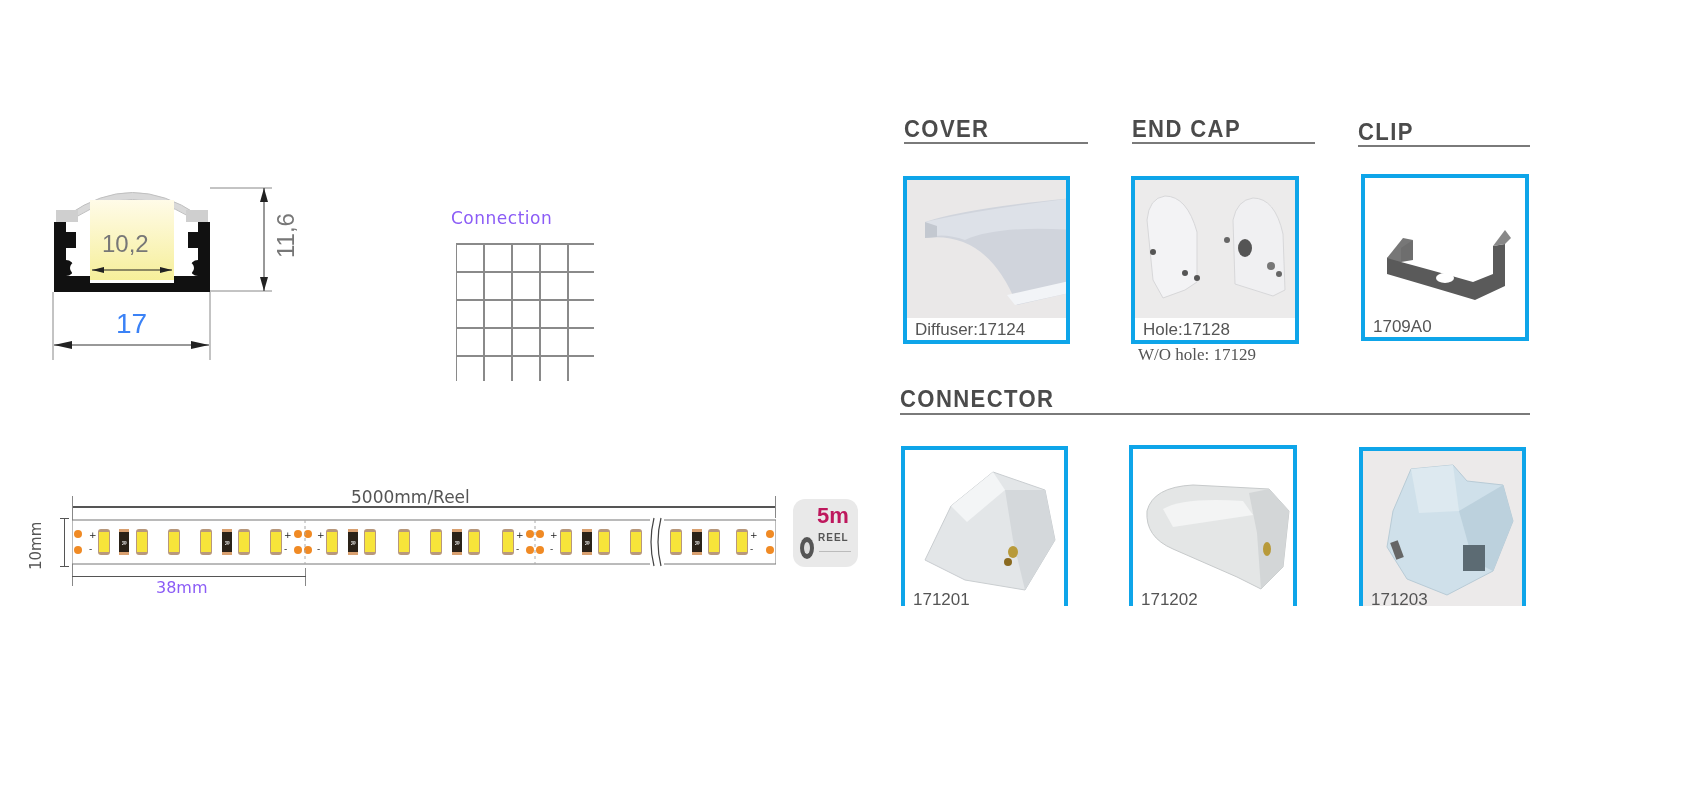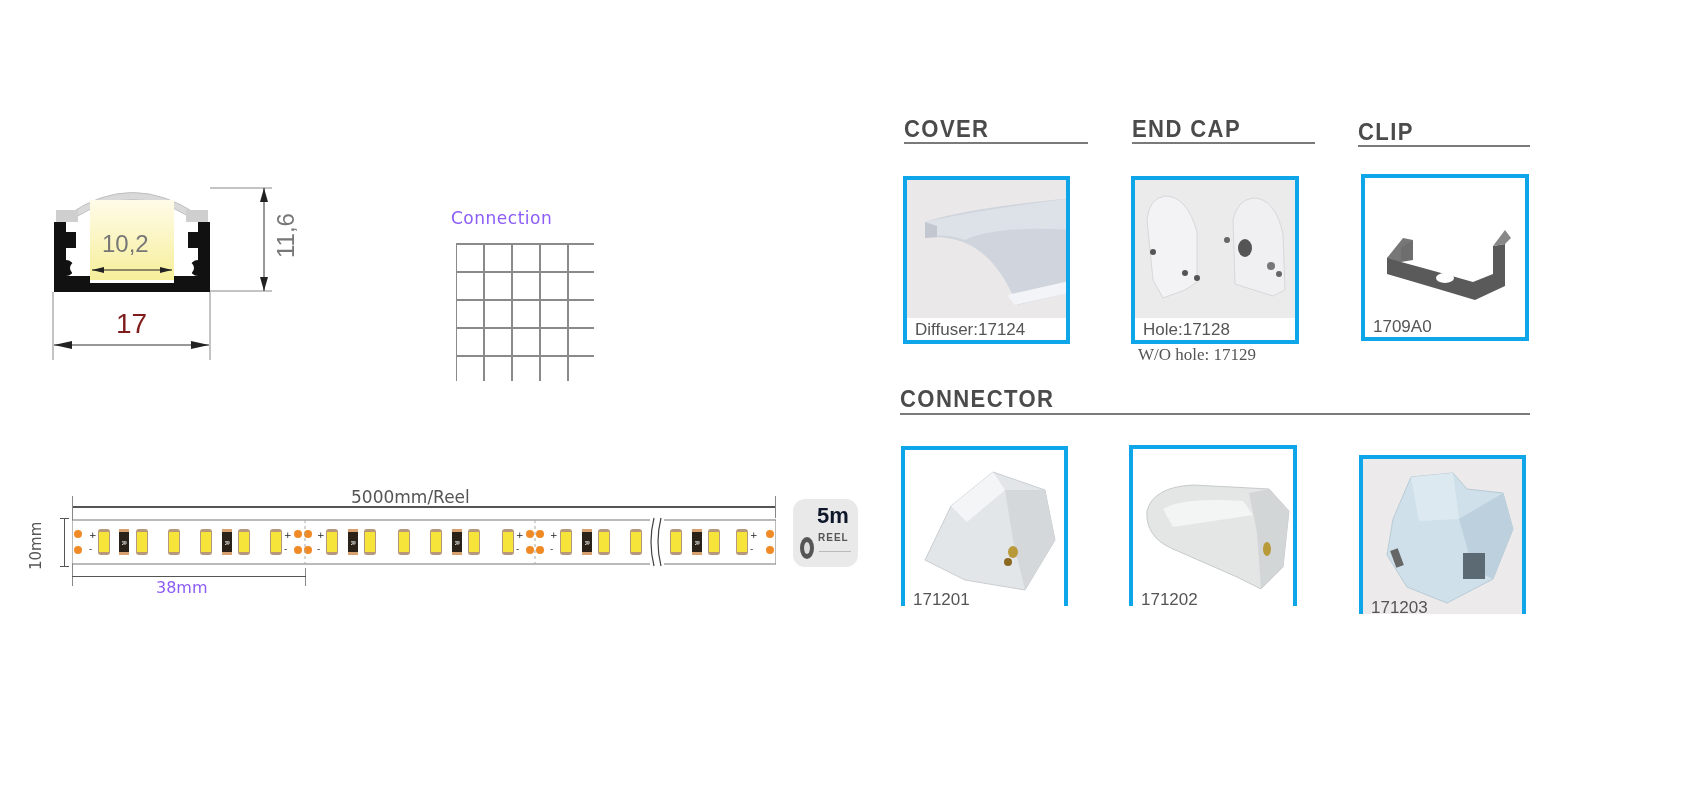--- a/index.html
+++ b/index.html
@@ -14,21 +14,21 @@
   
   .conn-label { left:451px; top:208px; font-size:17px; color:#8b5cf6; letter-spacing:0.5px; }
   .conn-grid { left:456px; top:243px; }
 
   
   .reel-label { left:330px; top:487px; font-size:17px; color:#555;margin-left:21px; }
   .len-label { left:156px; top:578px; font-size:16px; color:#8b5cf6; }
   .h-label { left:27px; top:518px; font-size:15px; color:#555; transform:rotate(-90deg); transform-origin:left top; }
   .strip { left:72px; top:514px; width:704px; height:56px; }
   .badge { left:793px; top:499px; width:65px; height:68px; background:#e9e9e9; border-radius:12px; }
-  .badge-big { position:absolute; left:24px; top:4px; font-size:22px; font-weight:bold; color:#0f172a; font-family:"Liberation Sans", sans-serif; }
+  .badge-big { position:absolute; left:24px; top:4px; font-size:22px; font-weight:bold; color:#be185d; font-family:"Liberation Sans", sans-serif; }
   .badge-small { position:absolute; left:25px; top:33px; font-size:10px; color:#555; font-weight:bold; letter-spacing:1px; font-family:"Liberation Sans", sans-serif; }
   .badge-icon { position:absolute; left:5px; top:36px; }
 
   
   .sec-h { font-family:"Liberation Sans", sans-serif; font-size:24px; color:#4b4b4b; letter-spacing:1.5px; font-weight:bold; transform:scaleX(0.92); transform-origin:left; }
   .sec-line { height:2px; background:#7a7a7a; }
 
   .card { border:4px solid #0ea5e9; background:#fff; box-sizing:border-box; overflow:hidden; }
   .card .cap { position:absolute; left:8px; font-size:17px; color:#555; font-family:"Liberation Sans", sans-serif; }
   .below-cap { font-size:17px; color:#555; font-family:Liberation Serif, serif; }
@@ -66,21 +66,21 @@
     <path d="M14,42 L26,42 L26,52 L36,52 L36,68 L26,68 L26,80 A8,8 0 0 1 26,96 L50,96 L50,103 L134,103 L134,96 L158,96 A8,8 0 0 1 158,80 L158,68 L148,68 L148,52 L158,52 L158,42 L170,42 L170,112 L14,112 Z" fill="#111"></path>
     <circle cx="36" cy="88" r="6" fill="#fff"></circle>
     <circle cx="148" cy="88" r="6" fill="#fff"></circle>
 
     <line x1="52" y1="90" x2="132" y2="90" stroke="#222" stroke-width="1.2"></line>
     <polygon points="52,90 64,87 64,93" fill="#222"></polygon>
     <polygon points="132,90 120,87 120,93" fill="#222"></polygon>
   </svg>
   <div class="abs dim-text" style="left:62px;top:50px;font-size:24px;color:#777;text-align:right;">10,2</div>
   <div class="abs dim-text" style="left:232px;top:78px;font-size:24px;color:#777;transform:rotate(-90deg);transform-origin:left top;">11,6</div>
-  <div class="abs dim-text" style="left:76px;top:128px;font-size:28px;color:#7f1d1d;">17</div>
+  <div class="abs dim-text" style="left:76px;top:128px;font-size:28px;color:#3b82f6;">17</div>
 </div>
 
 <div class="abs conn-label">Connection</div>
 <div class="abs conn-grid">
   <svg width="140" height="140" viewBox="0 0 140 140">
     <g stroke="#8a8a8a" stroke-width="2" fill="none">
       <line x1="0" y1="0" x2="0" y2="138"></line>
       <line x1="28" y1="0" x2="28" y2="138"></line>
       <line x1="56" y1="0" x2="56" y2="138"></line>
       <line x1="84" y1="0" x2="84" y2="138"></line>
@@ -257,21 +257,21 @@
 <div class="abs card" style="left:1129px;top:445px;width:168px;height:161px;border-bottom:none;">
   <svg class="abs" style="left:0;top:0;" width="168" height="160" viewBox="0 0 168 160">
     <path d="M14,62 Q20,38 60,36 L136,40 L156,62 L150,118 L128,140 L104,128 L40,100 Q12,88 14,62 Z" fill="#e4e6e6" stroke="#c7cacb"></path>
     <path d="M30,60 Q50,48 110,52 L120,66 L40,78 Z" fill="#f3f4f4"></path>
     <path d="M116,44 L136,40 L156,62 L150,118 L128,140 L124,84 Z" fill="#d3d6d7"></path>
     <ellipse cx="134" cy="100" rx="4" ry="7" fill="#b89a3a"></ellipse>
   </svg>
   <div class="cap" style="top:141px;">171202</div>
 </div>
 
-<div class="abs card" style="left:1359px;top:447px;width:167px;height:159px;border-bottom:none;background:#eceaea;margin-top:8px;">
+<div class="abs card" style="left:1359px;top:447px;width:167px;height:159px;border-bottom:none;background:#eceaea;">
   <svg class="abs" style="left:0;top:0;" width="167" height="160" viewBox="0 0 167 160">
     <path d="M30,60 L48,18 L90,14 L104,30 L140,34 L150,70 L130,120 L84,144 L44,128 L24,96 Z" fill="#cfe0ea" stroke="#b8cbd6"></path>
     <path d="M48,18 L90,14 L96,60 L56,62 Z" fill="#dde9f0"></path>
     <path d="M96,60 L140,34 L150,70 L130,120 L110,110 Z" fill="#bcd1dd"></path>
     <rect x="100" y="94" width="22" height="26" fill="#5c6b73"></rect>
     <rect x="30" y="90" width="8" height="18" fill="#666" transform="rotate(-20 34 99)"></rect>
   </svg>
   <div class="cap" style="top:139px;">171203</div>
 </div>
 

